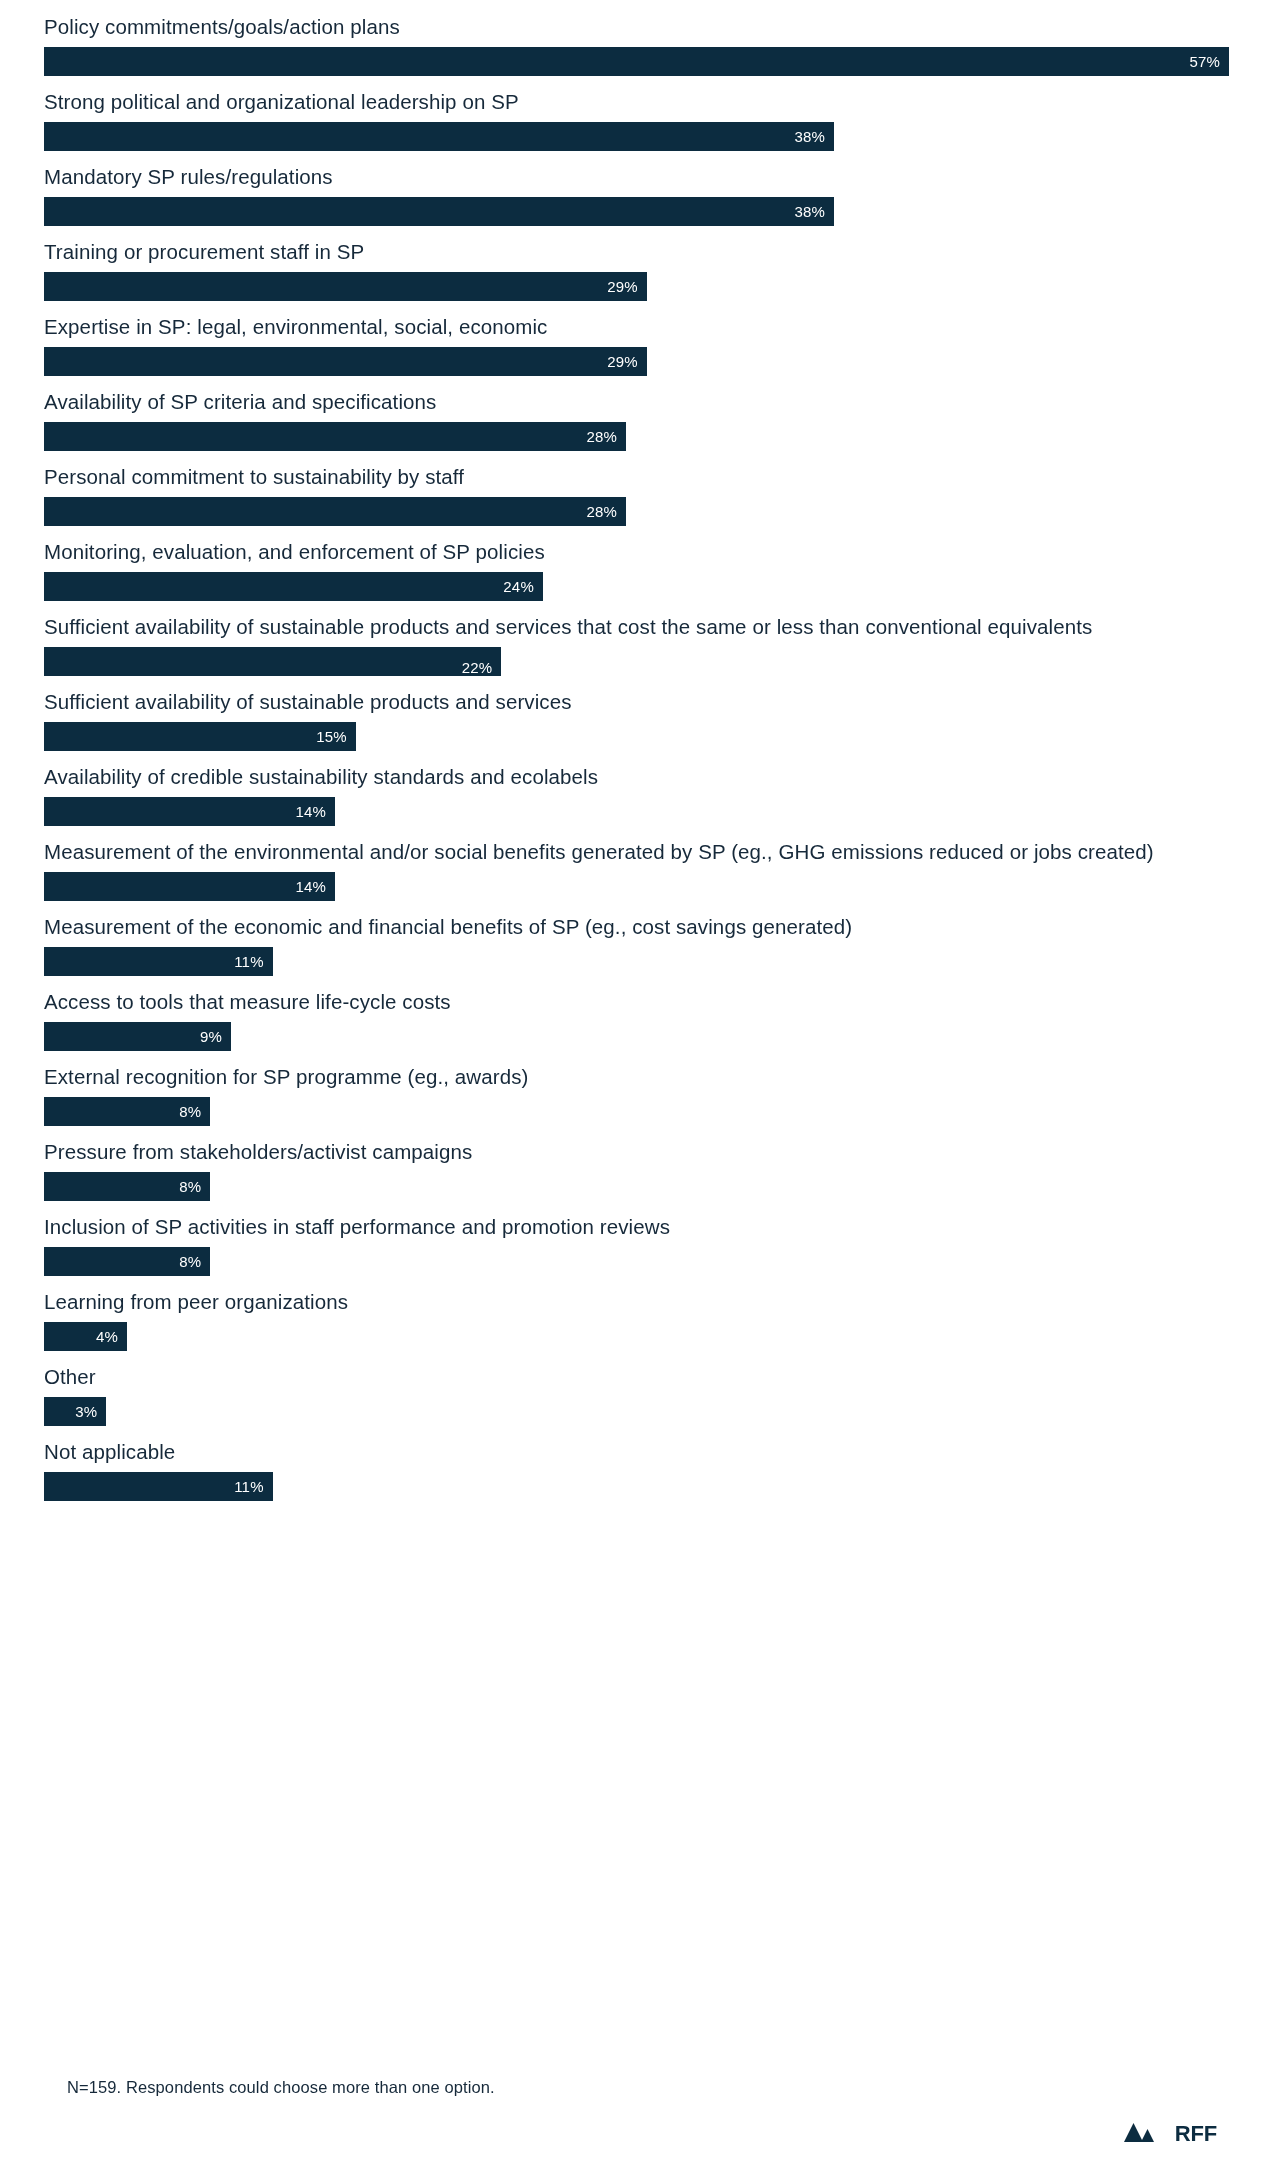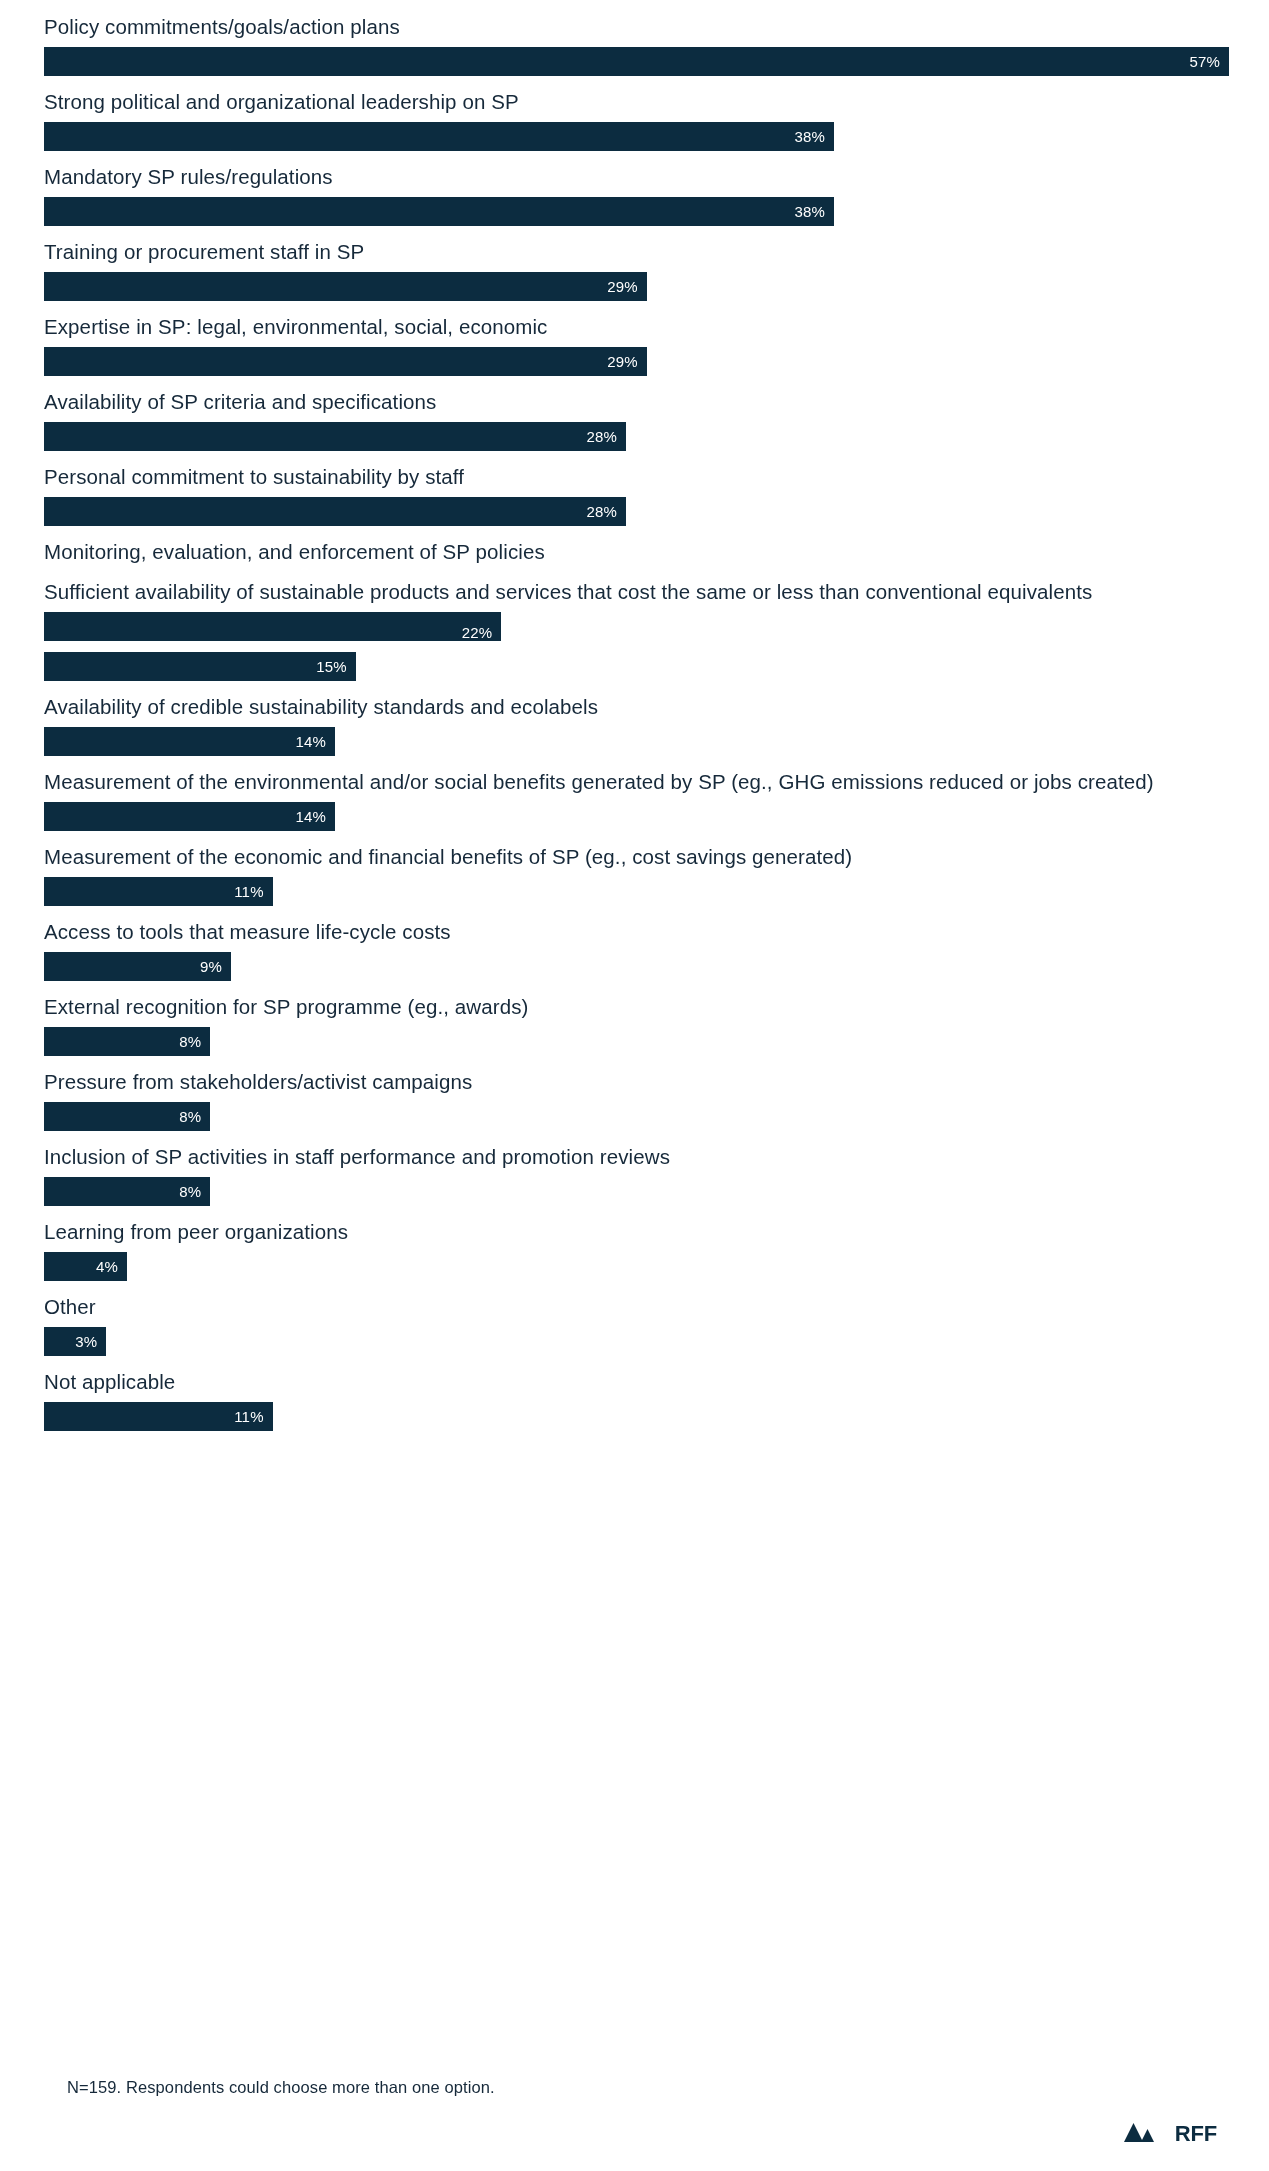--- a/index.html
+++ b/index.html
@@ -144,30 +144,36 @@
     <div class="bar-group">
       <div class="bar-label">Personal commitment to sustainability by staff</div>
       <div class="bar-track">
         <div class="bar-fill" style="width: 49.1228%; background: rgb(12, 44, 64);">
           <span class="bar-value" style="color: rgb(255, 255, 255);">28%</span>
         </div>
       </div>
     </div>
     <div class="bar-group">
       <div class="bar-label">Monitoring, evaluation, and enforcement of SP policies</div>
+      <div class="bar-track">
+        <div class="bar-fill" style="width: 42.1053%; background: rgb(12, 44, 64);">
+          <span class="bar-value" style="color: rgb(255, 255, 255);">24%</span>
+        </div>
+      </div>
     </div>
     <div class="bar-group">
       <div class="bar-label">Sufficient availability of sustainable products and services that cost the same or less than conventional equivalents</div>
       <div class="bar-track">
         <div class="bar-fill" style="width: 38.5965%; background: rgb(12, 44, 64);">
           <span class="bar-value" style="color: rgb(255, 255, 255); margin-top: 12px;">22%</span>
         </div>
       </div>
     </div>
     <div class="bar-group">
+      <div class="bar-label">Sufficient availability of sustainable products and services</div>
       <div class="bar-track">
         <div class="bar-fill" style="width: 26.3158%; background: rgb(12, 44, 64);">
           <span class="bar-value" style="color: rgb(255, 255, 255);">15%</span>
         </div>
       </div>
     </div>
     <div class="bar-group">
       <div class="bar-label">Availability of credible sustainability standards and ecolabels</div>
       <div class="bar-track">
         <div class="bar-fill" style="width: 24.5614%; background: rgb(12, 44, 64);">

